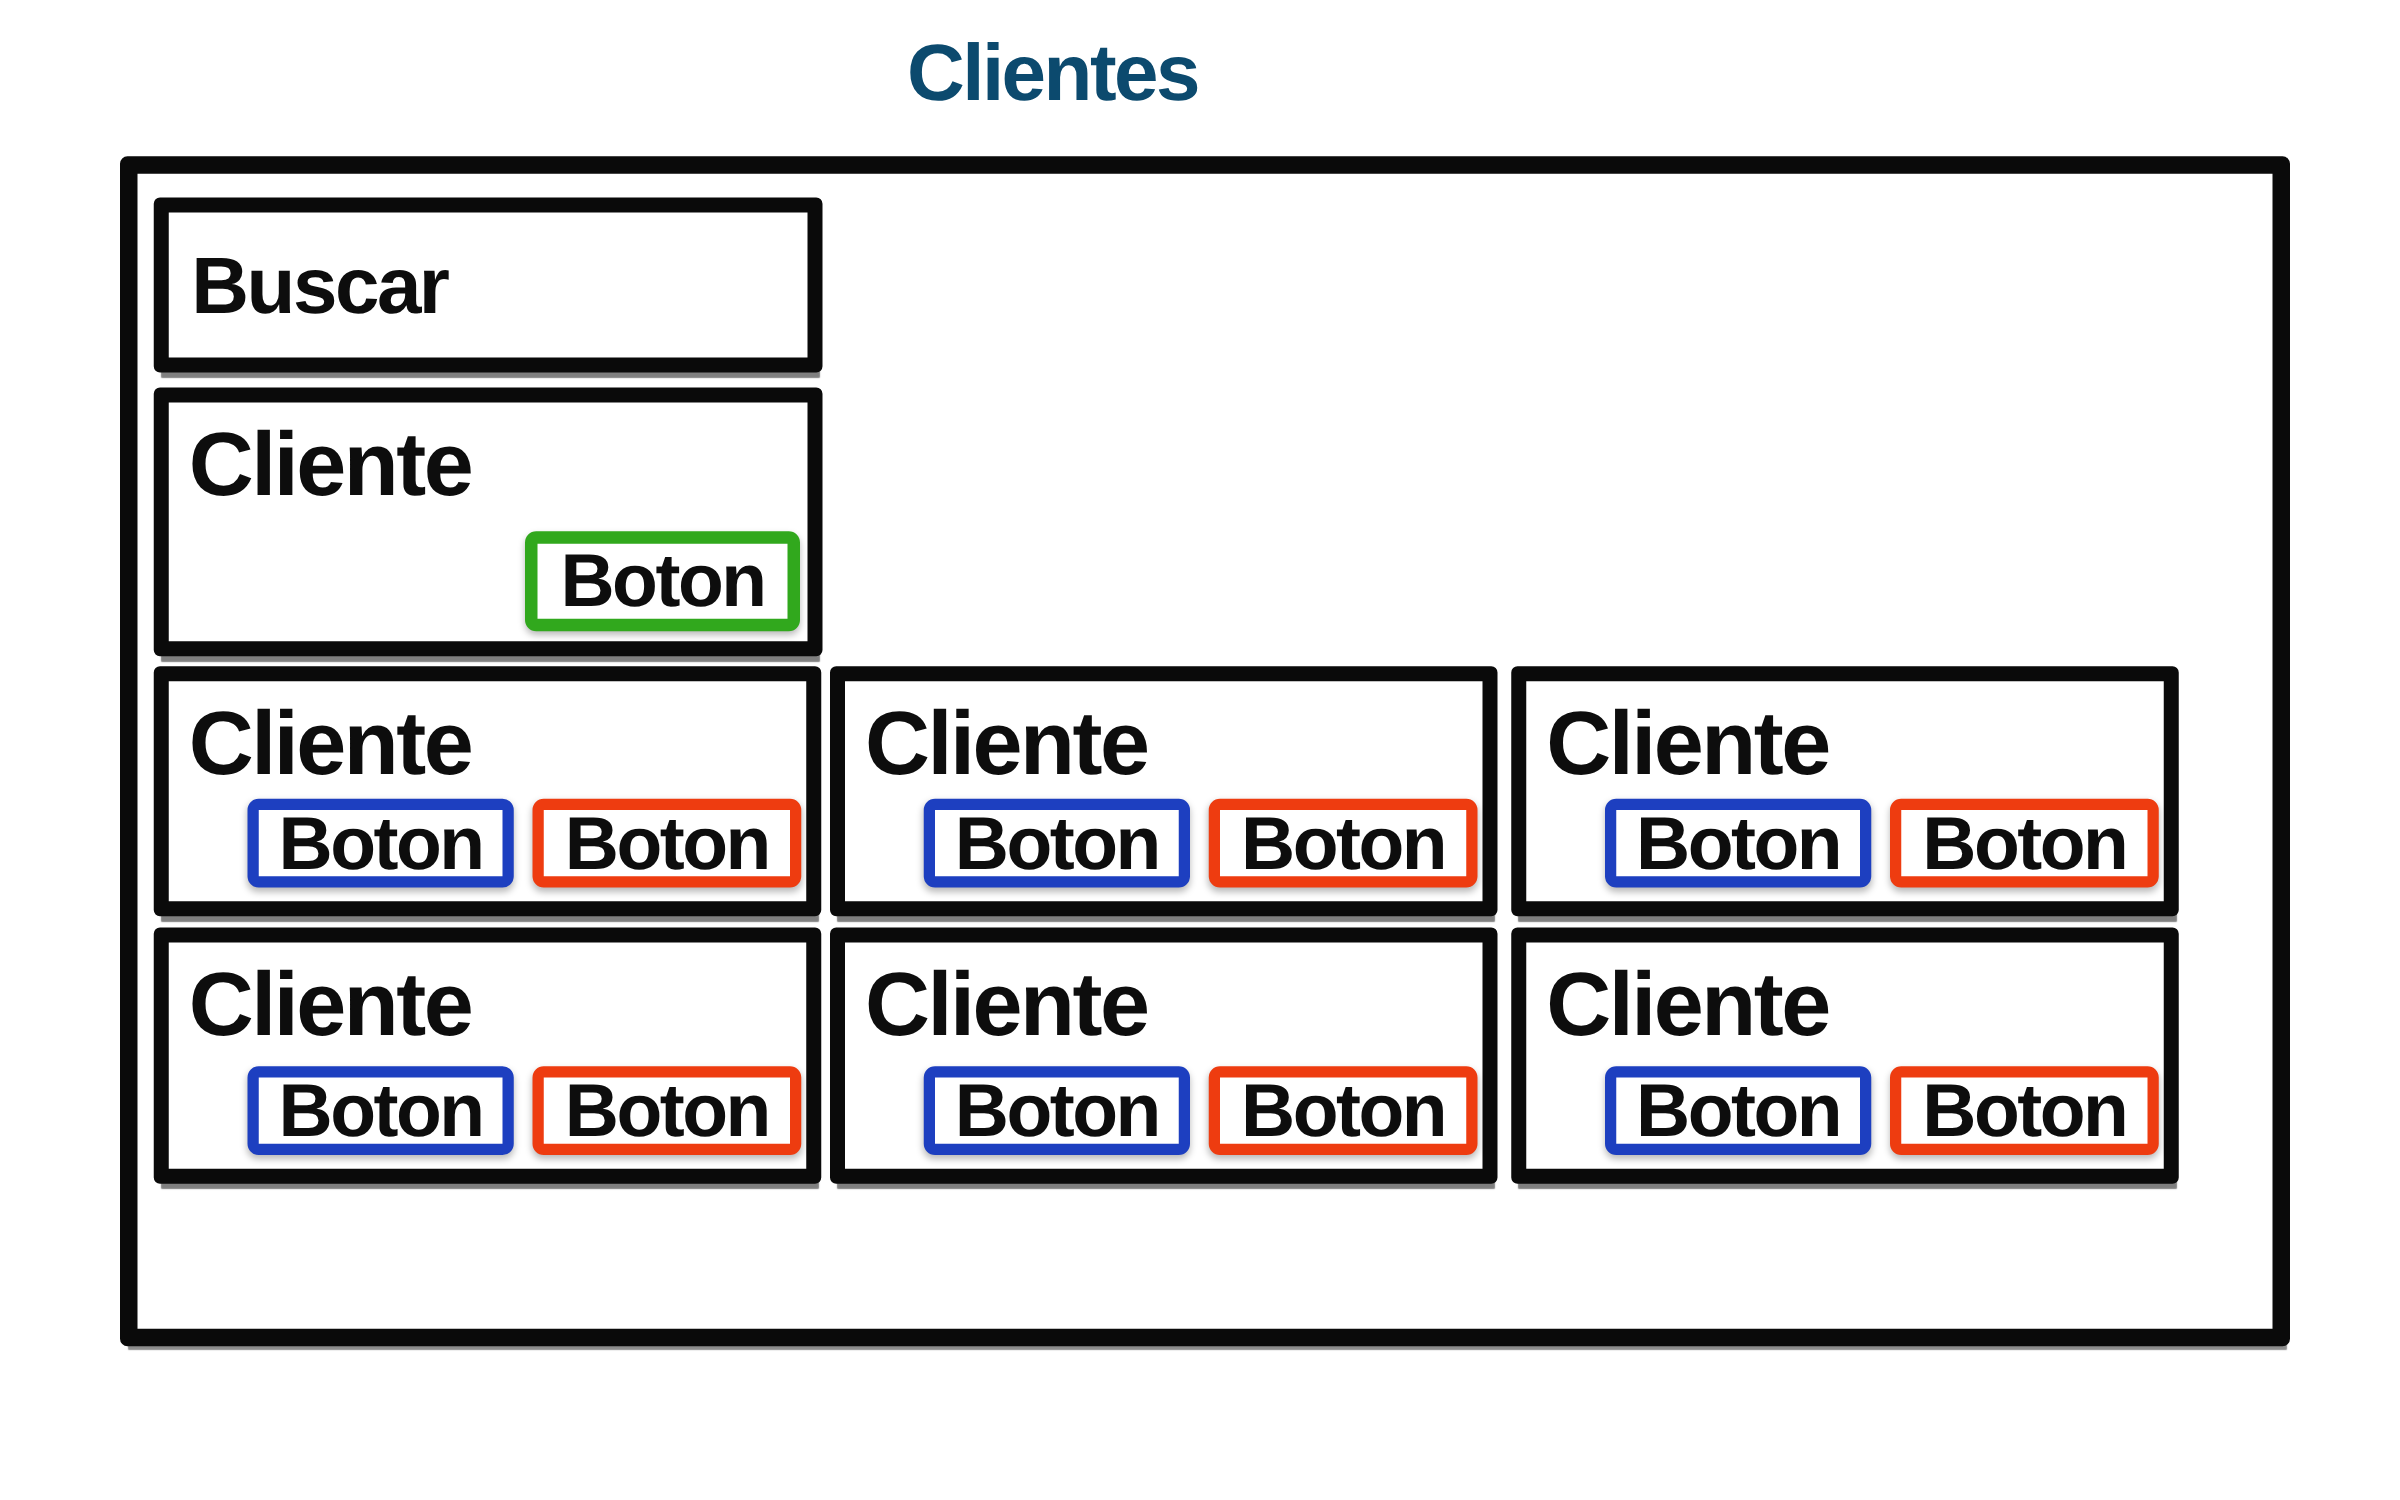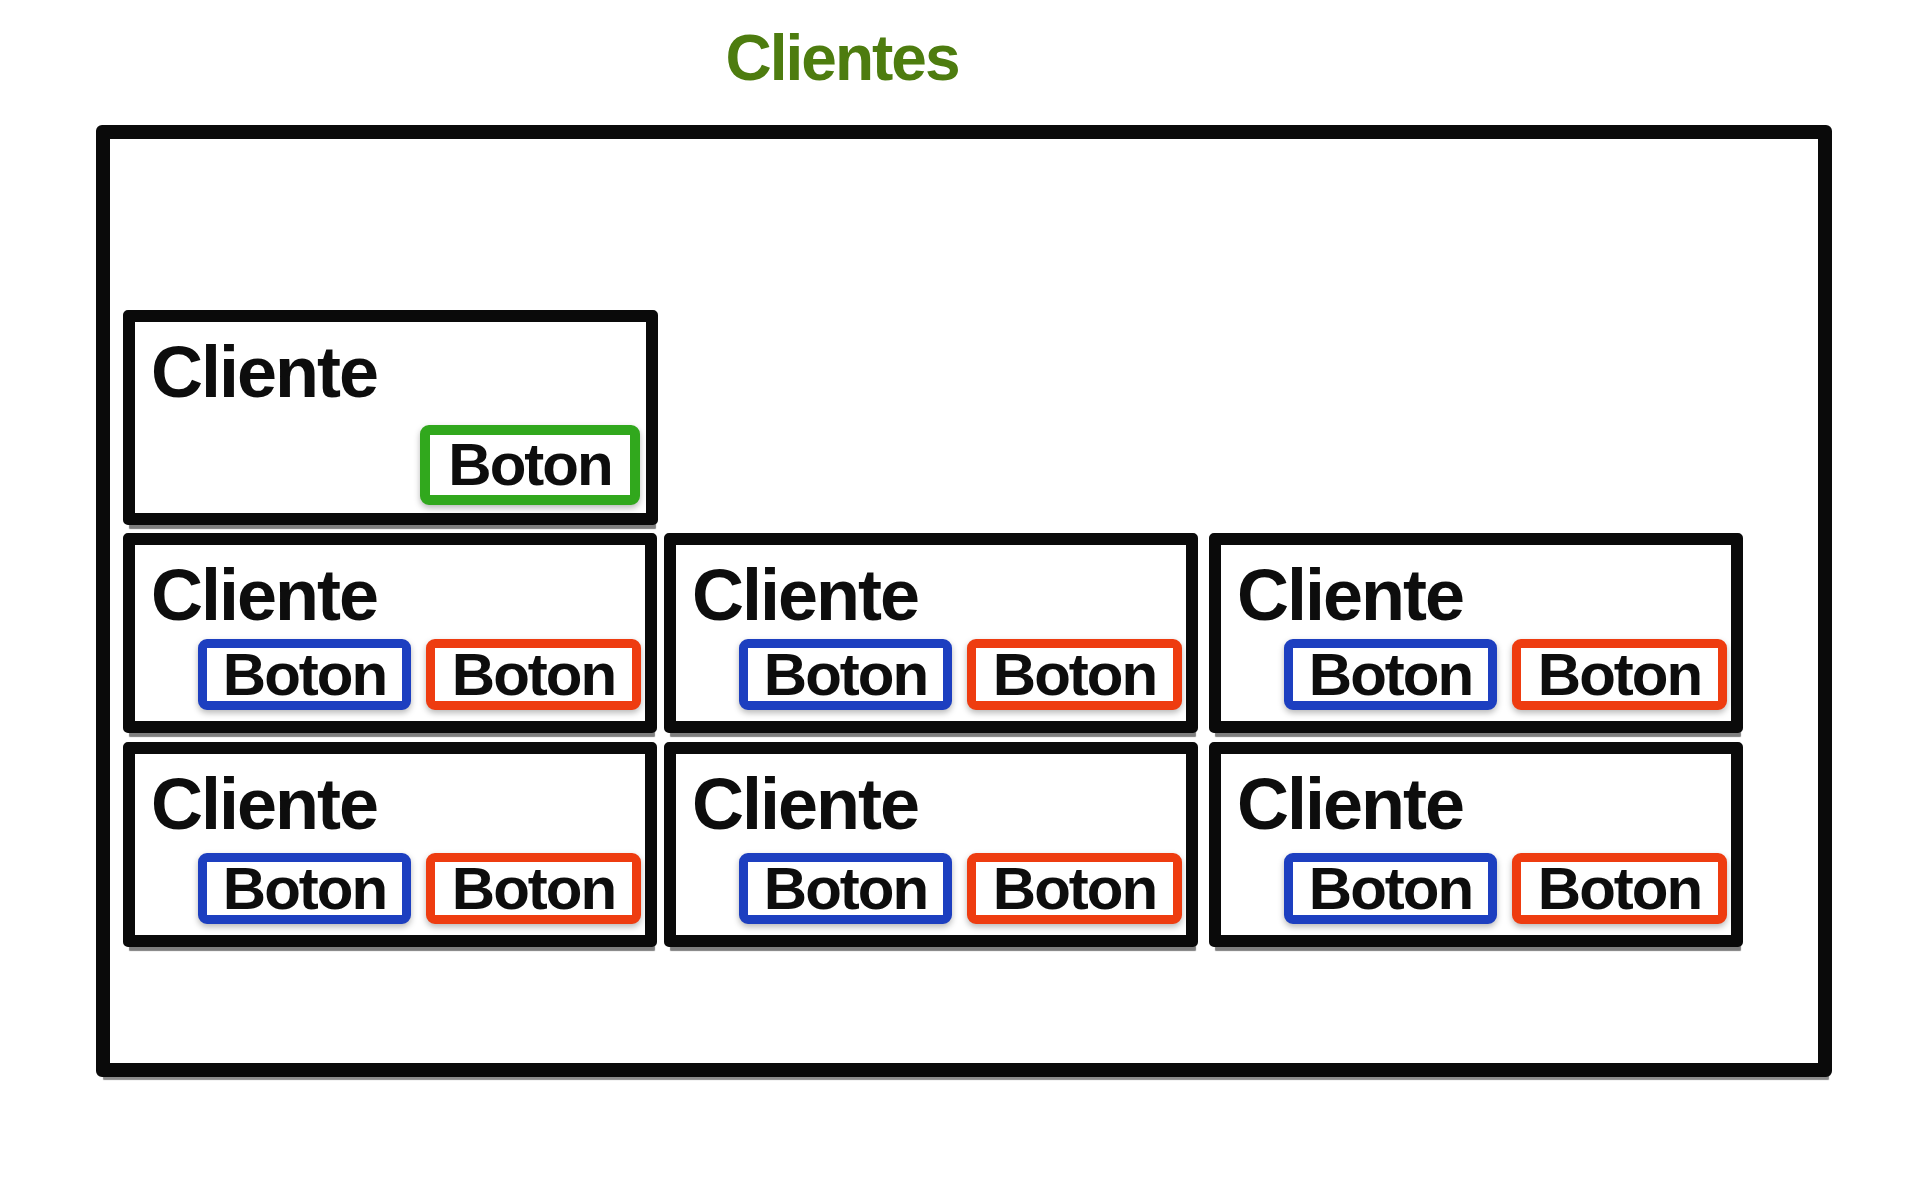--- a/index.html
+++ b/index.html
@@ -17,21 +17,21 @@
   }
   .page-title {
     position: absolute;
     top: 26px;
     left: 0;
     width: 1684px;
     text-align: center;
     font-size: 64px;
     font-weight: bold;
     letter-spacing: -2px;
-    color: #4d7c0f;
+    color: #0c4a6e;
     line-height: 1;
   }
   .panel {
     position: absolute;
     left: 96px;
     top: 125px;
     width: 1736px;
     height: 952px;
     box-sizing: border-box;
     border: 14px solid #0a0a0a;
@@ -128,20 +128,23 @@
 </style>
 </head>
 <body>
 
 <div class="stage">
 
   <div class="page-title">Clientes</div>
 
   <div class="panel">
 
+    <div class="box search-box">
+      <div class="search-label">Buscar</div>
+    </div>
 
     <div class="box card-featured">
       <div class="card-title">Cliente</div>
       <div class="btn-row">
         <div class="btn btn-green">Boton</div>
       </div>
     </div>
 
     <div class="box rowA c0">
       <div class="card-title">Cliente</div>

